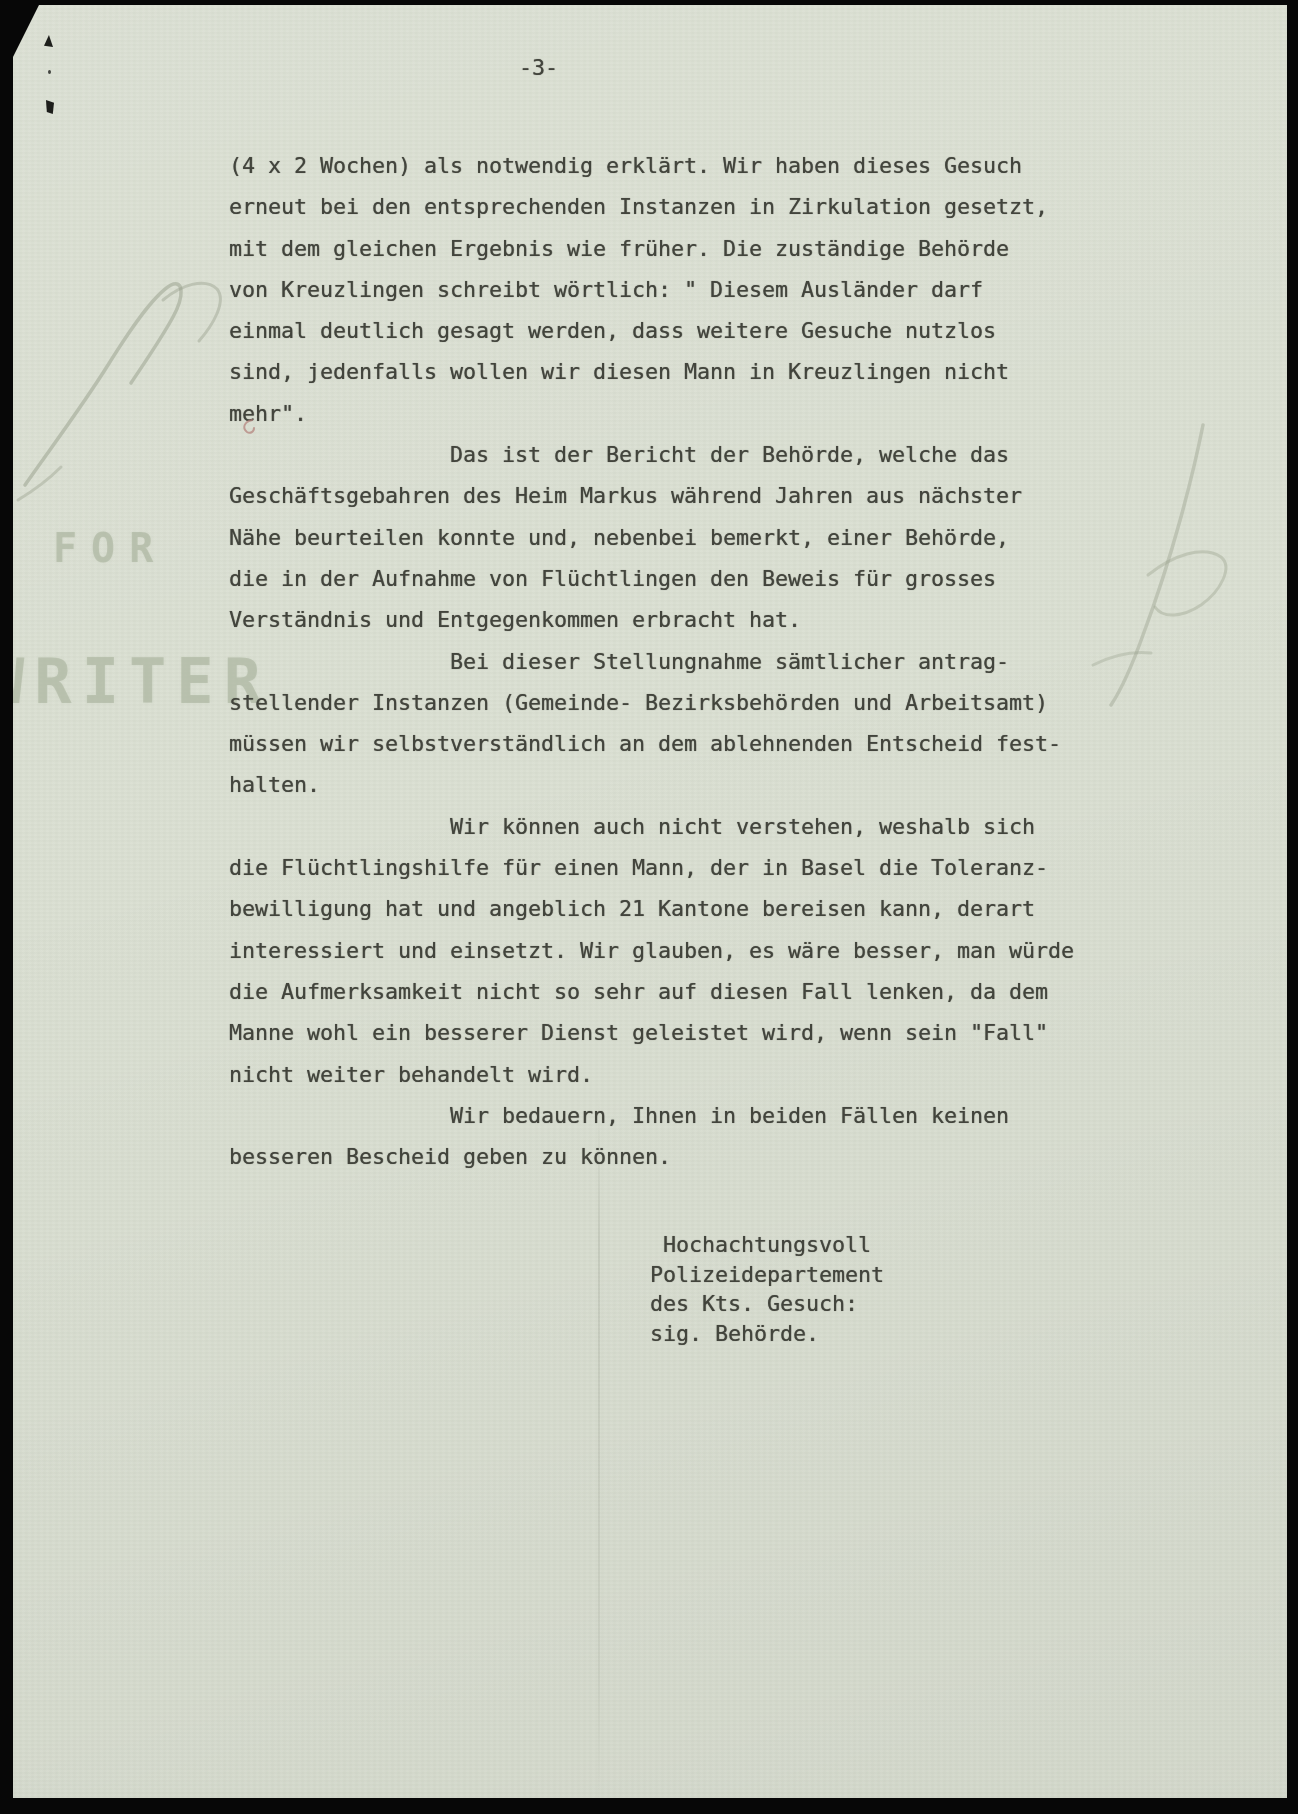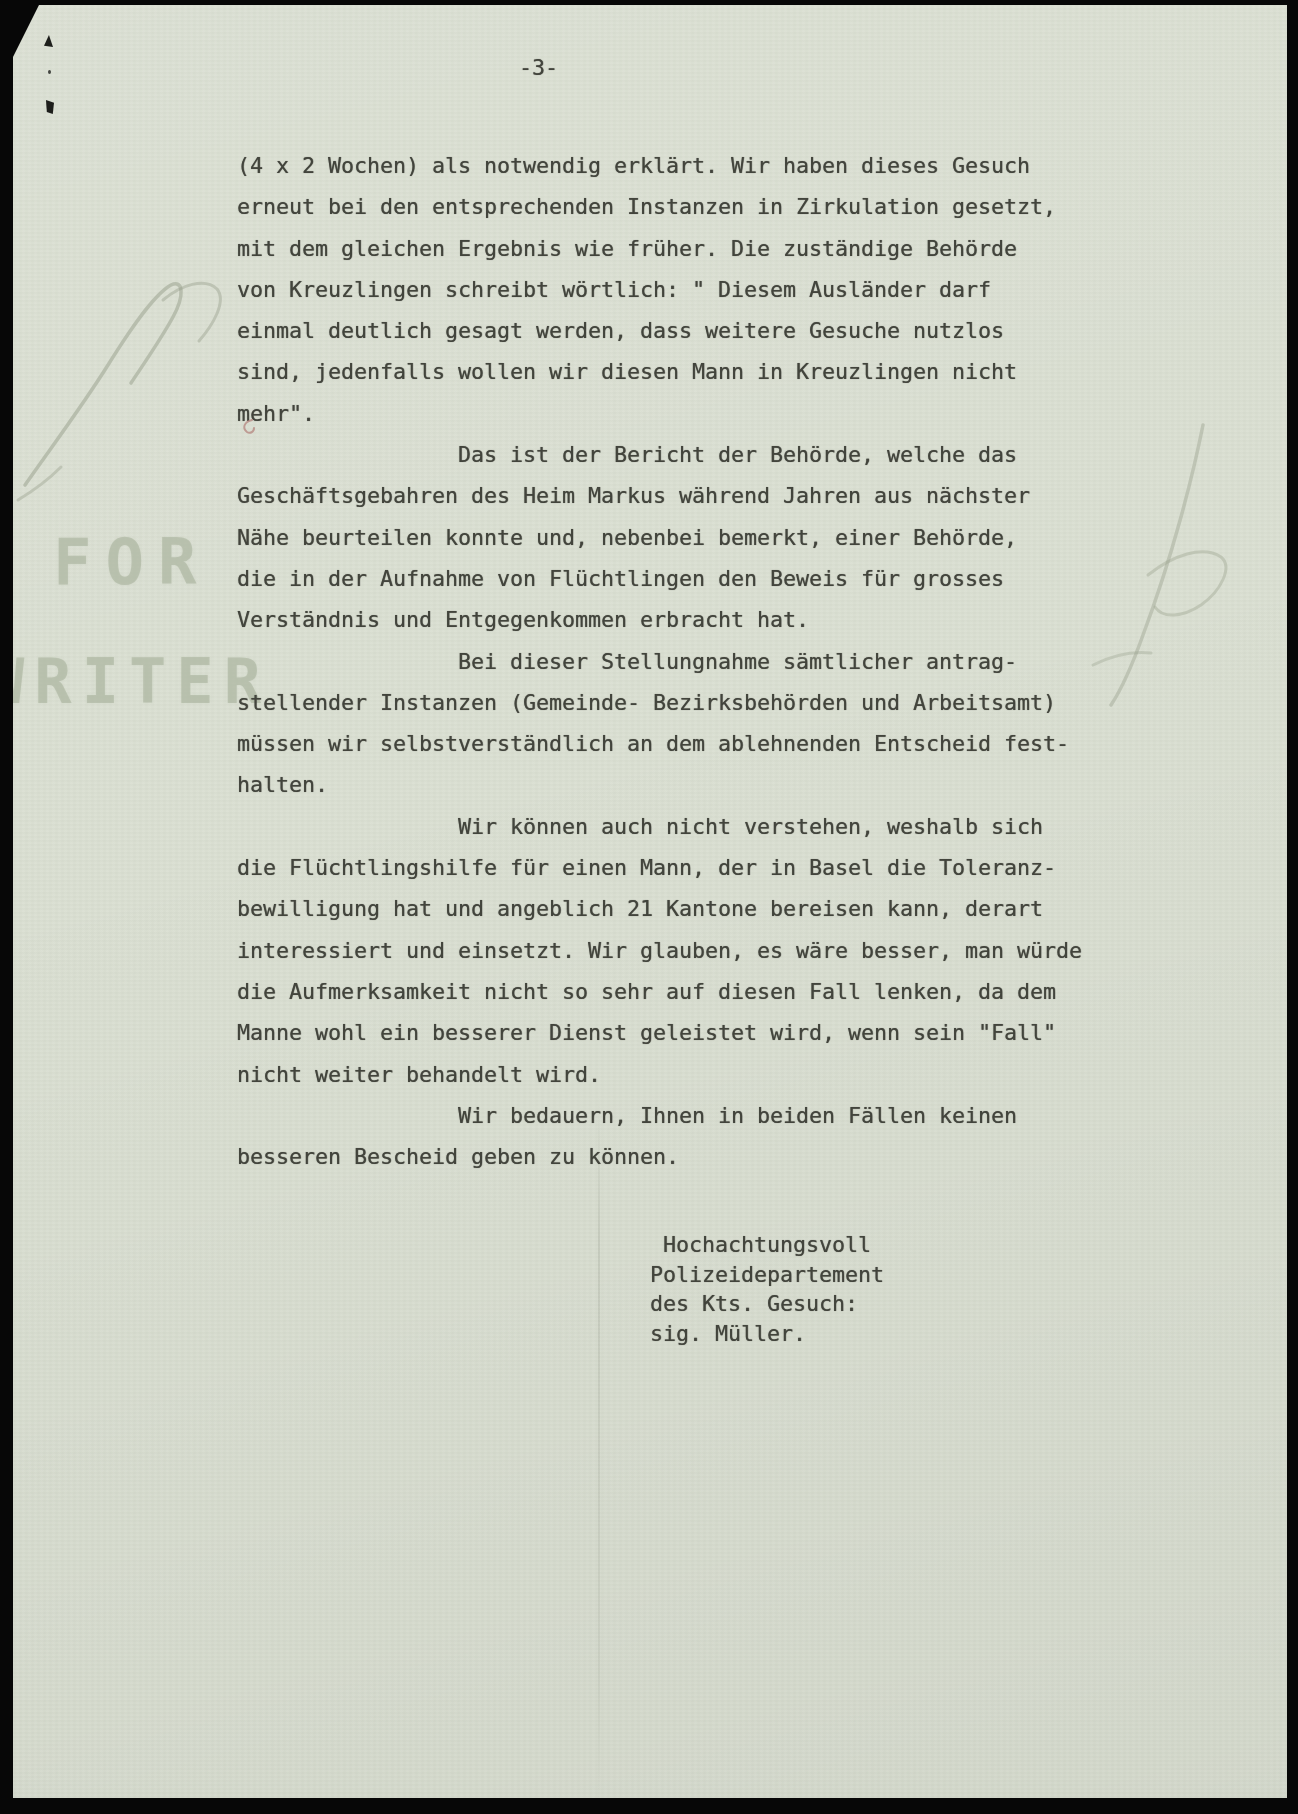--- a/index.html
+++ b/index.html
@@ -26,29 +26,29 @@
   .crease{
     position:absolute;left:585px;top:1090px;width:2px;height:724px;
     background:linear-gradient(180deg, rgba(100,106,90,0.0), rgba(100,106,90,0.16) 20%, rgba(100,106,90,0.10) 80%, rgba(100,106,90,0.0));
   }
   .wm{
     position:absolute;color:rgba(148,158,134,0.38);
     font-family:"DejaVu Sans Mono", monospace;font-weight:bold;
     text-shadow:0 0 2px rgba(200,208,190,0.6);
     user-select:none;
   }
-  .wm-top{left:40px;top:520px;font-size:64px;letter-spacing:14px;}
+  .wm-top{left:40px;top:520px;font-size:40px;letter-spacing:14px;}
   .wm-bottom{left:-26px;top:640px;font-size:62px;letter-spacing:10px;}
   .typed{
     position:absolute;color:#42443c;white-space:pre;
     font-size:21.6px;
     text-shadow:0 0 1px rgba(62,64,56,0.55), 0.4px 0.4px 0.5px rgba(62,64,56,0.35);
   }
   .page-number{left:519px;top:53px;line-height:30px;}
-  .body-block{left:237px;top:145px;line-height:41.3px;}
+  .body-block{left:229px;top:145px;line-height:41.3px;}
   .closing-block{left:650px;top:1230px;line-height:29.5px;}
   .tline{white-space:pre;}
   .speck{position:absolute;background:#1d1e1b;}
   .speck1{left:44px;top:35px;width:9px;height:12px;clip-path:polygon(55% 0, 100% 100%, 0 90%);}
   .speck2{left:48px;top:70px;width:3px;height:4px;border-radius:50%;opacity:0.8;}
   .speck3{left:46px;top:100px;width:8px;height:14px;clip-path:polygon(0 0, 100% 20%, 85% 100%, 10% 85%);}
   svg.scribble{position:absolute;pointer-events:none;}
 </style>
 </head>
 <body>
@@ -79,13 +79,13 @@
 <div class="speck speck3"></div>
 
 <div class="typed page-number">-3-</div>
 
 <div class="typed body-block"><div class="tline">(4 x 2 Wochen) als notwendig erklärt. Wir haben dieses Gesuch</div><div class="tline">erneut bei den entsprechenden Instanzen in Zirkulation gesetzt,</div><div class="tline">mit dem gleichen Ergebnis wie früher. Die zuständige Behörde</div><div class="tline">von Kreuzlingen schreibt wörtlich: " Diesem Ausländer darf</div><div class="tline">einmal deutlich gesagt werden, dass weitere Gesuche nutzlos</div><div class="tline">sind, jedenfalls wollen wir diesen Mann in Kreuzlingen nicht</div><div class="tline">mehr".</div><div class="tline">                 Das ist der Bericht der Behörde, welche das</div><div class="tline">Geschäftsgebahren des Heim Markus während Jahren aus nächster</div><div class="tline">Nähe beurteilen konnte und, nebenbei bemerkt, einer Behörde,</div><div class="tline">die in der Aufnahme von Flüchtlingen den Beweis für grosses</div><div class="tline">Verständnis und Entgegenkommen erbracht hat.</div><div class="tline">                 Bei dieser Stellungnahme sämtlicher antrag-</div><div class="tline">stellender Instanzen (Gemeinde- Bezirksbehörden und Arbeitsamt)</div><div class="tline">müssen wir selbstverständlich an dem ablehnenden Entscheid fest-</div><div class="tline">halten.</div><div class="tline">                 Wir können auch nicht verstehen, weshalb sich</div><div class="tline">die Flüchtlingshilfe für einen Mann, der in Basel die Toleranz-</div><div class="tline">bewilligung hat und angeblich 21 Kantone bereisen kann, derart</div><div class="tline">interessiert und einsetzt. Wir glauben, es wäre besser, man würde</div><div class="tline">die Aufmerksamkeit nicht so sehr auf diesen Fall lenken, da dem</div><div class="tline">Manne wohl ein besserer Dienst geleistet wird, wenn sein "Fall"</div><div class="tline">nicht weiter behandelt wird.</div><div class="tline">                 Wir bedauern, Ihnen in beiden Fällen keinen</div><div class="tline">besseren Bescheid geben zu können.</div></div>
 
 <svg class="scribble" style="left:238px;top:418px;" width="20" height="18" viewBox="0 0 20 18">
   <path d="M14 2 C 6 4, 4 10, 9 14 C 12 16, 16 14, 16 10" fill="none" stroke="rgba(180,132,126,0.75)" stroke-width="2" stroke-linecap="round"></path>
 </svg>
 
-<div class="typed closing-block"><div class="tline"> Hochachtungsvoll</div><div class="tline">Polizeidepartement</div><div class="tline">des Kts. Gesuch:</div><div class="tline">sig. Müller.</div></div>
+<div class="typed closing-block"><div class="tline"> Hochachtungsvoll</div><div class="tline">Polizeidepartement</div><div class="tline">des Kts. Gesuch:</div><div class="tline">sig. Behörde.</div></div>
 
 </body></html>

